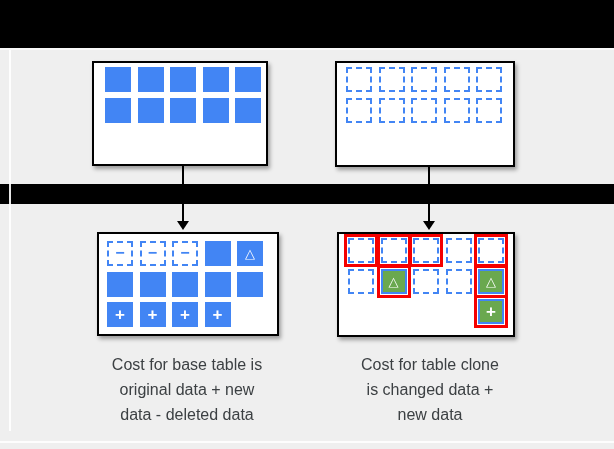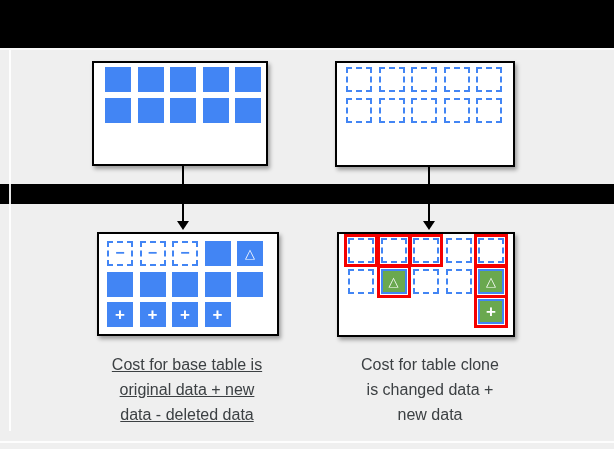--- a/index.html
+++ b/index.html
@@ -64,21 +64,21 @@
   }
   #arrow-l { left:177px; top:166px; width:12px; height:64px; }
   #arrow-r { left:423px; top:166px; width:12px; height:64px; }
 
   
   .caption {
     position:absolute; width:200px; text-align:center;
     font-size:16px; line-height:25px; color:var(--text);
     white-space:pre-line;
   }
-  #cap-l { left:87px;  top:352px;text-decoration:underline; }
+  #cap-l { left:87px;  top:352px; }
   #cap-r { left:330px; top:352px; }
 </style>
 </head>
 <body>
 
 <div id="canvas">
 
   <div class="redaction-top"></div>
   <div class="redaction-mid"></div>
 

